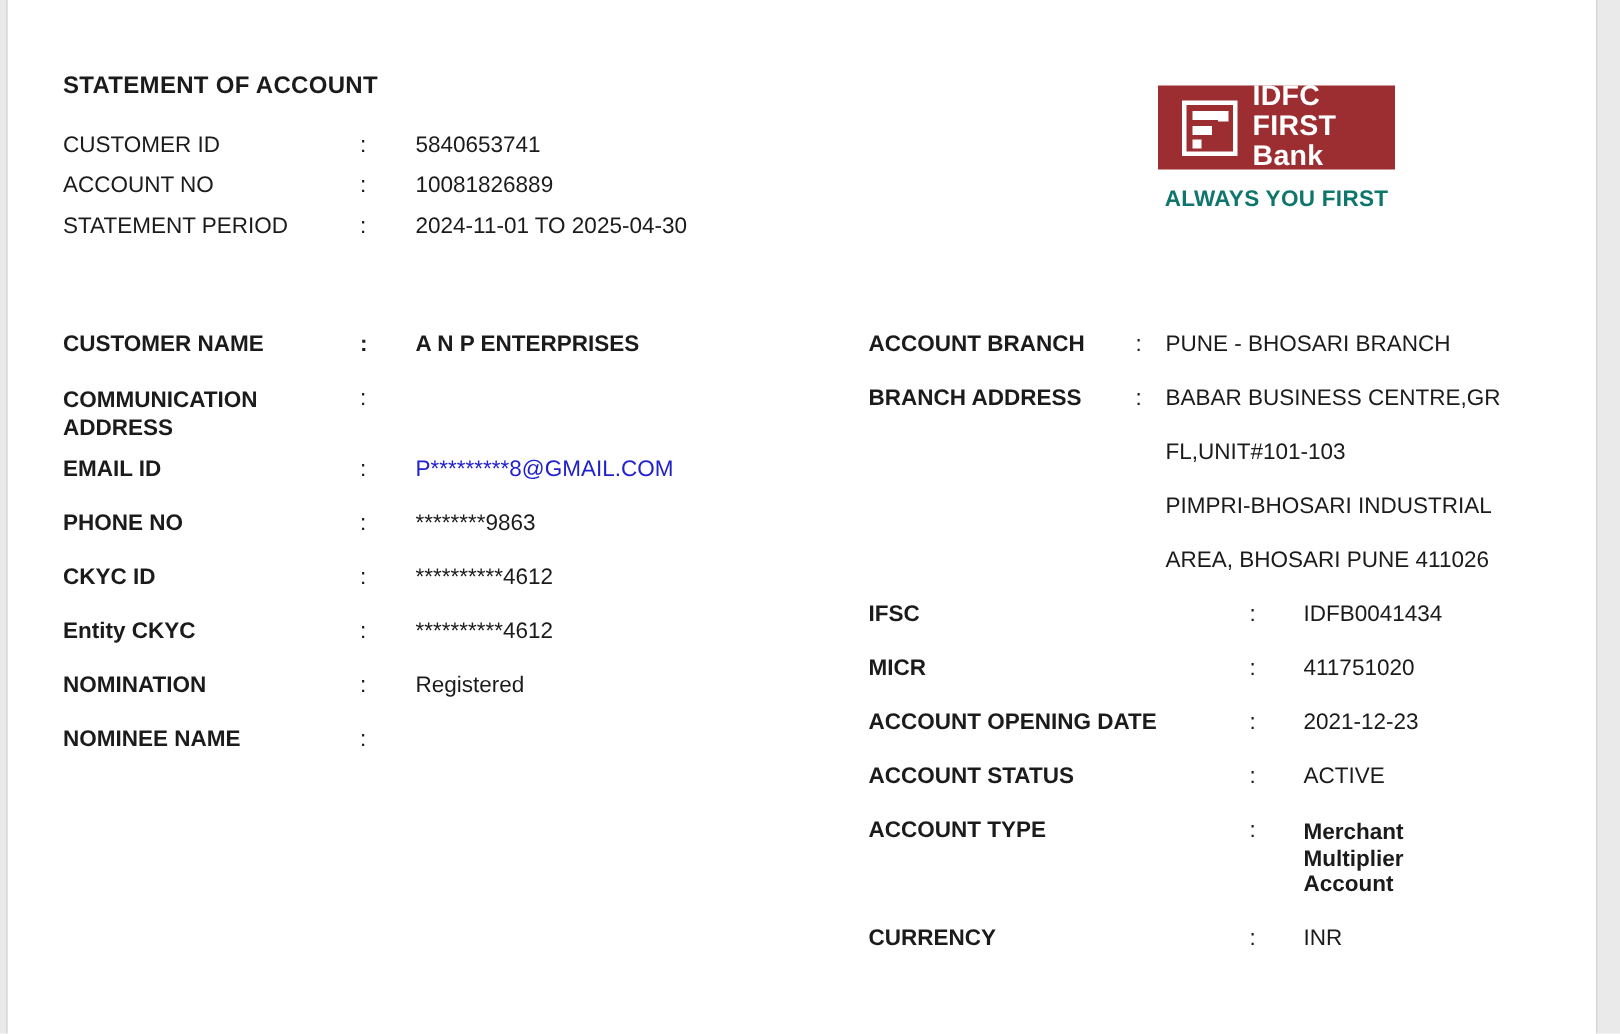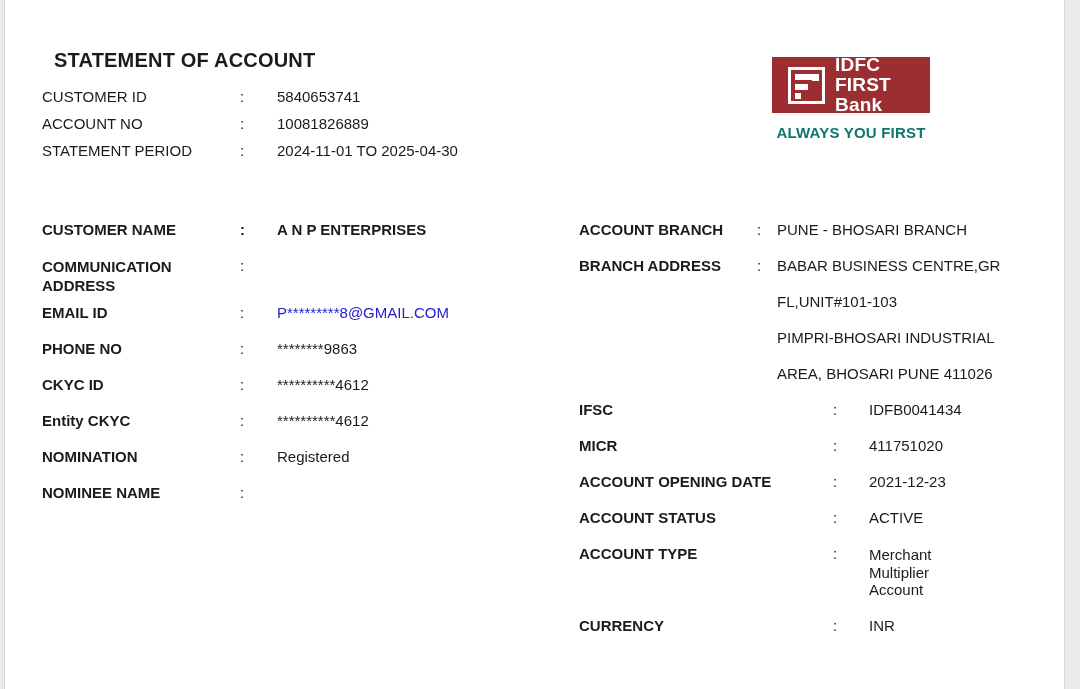--- a/index.html
+++ b/index.html
@@ -6,22 +6,22 @@
   html,body { width:1080px; height:689px; }
   body {
     position:relative; overflow:hidden; background:#ffffff;
     font-family:"Liberation Sans", sans-serif; color:#1b1b1b;
   }
   .edge-strip { position:absolute; top:0; bottom:0; background:#eaeaea; }
   .edge-strip.left  { left:0; width:5px; border-right:1px solid #d5d5d5; }
   .edge-strip.right { right:0; width:16px; border-left:1px solid #d5d5d5; }
 
   .doc-title {
-    position:absolute; left:54px; top:49px;
-    font-size:20px; font-weight:bold; letter-spacing:.2px;
+    position:absolute; left:42px; top:49px;
+    font-size:16px; font-weight:bold; letter-spacing:.2px;
   }
 
   .header-block { position:absolute; left:42px; top:83px; }
   .header-block .row {
     display:grid; grid-template-columns:198px 37px auto;
     font-size:15px; line-height:27px;
   }
 
   
   .brand { position:absolute; left:772px; top:57px; width:176px; }
@@ -56,21 +56,21 @@
     min-height:36px; align-items:start;
   }
   .col-left  .field        { grid-template-columns:198px 37px 1fr; }
   .col-right .field.wide   { grid-template-columns:254px 36px 1fr; }
   .col-right .field.near   { grid-template-columns:178px 20px 1fr; }
   .field .label { font-weight:bold; }
   .field .label.tight { line-height:19px; padding-top:9px; white-space:pre-line; }
   .field .value.pre { white-space:pre-line; }
   .field .value.bold { font-weight:bold; }
   .field .value.link { color:#2222CC; text-decoration:none; cursor:pointer; }
-  .field .value.tight3 { line-height:17.5px; padding-top:10px; white-space:pre-line; }
+  .field .value.tight3 { line-height:17.5px; padding-top:10px; white-space:pre-line;font-weight:bold; }
   .field.h72 { min-height:72px; }
   .field .colon.bold { font-weight:bold; }
 </style>
 </head>
 <body>
 
 <div class="edge-strip left"></div>
 <div class="edge-strip right"></div>
 
 <div class="doc-title">STATEMENT OF ACCOUNT</div>

